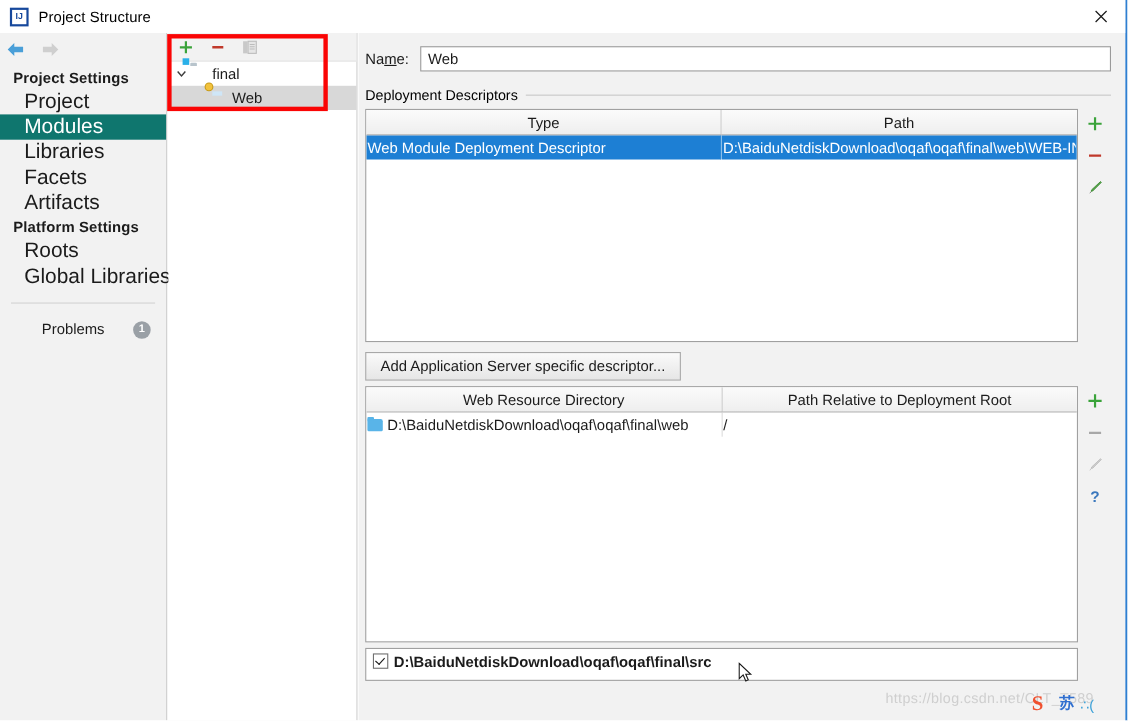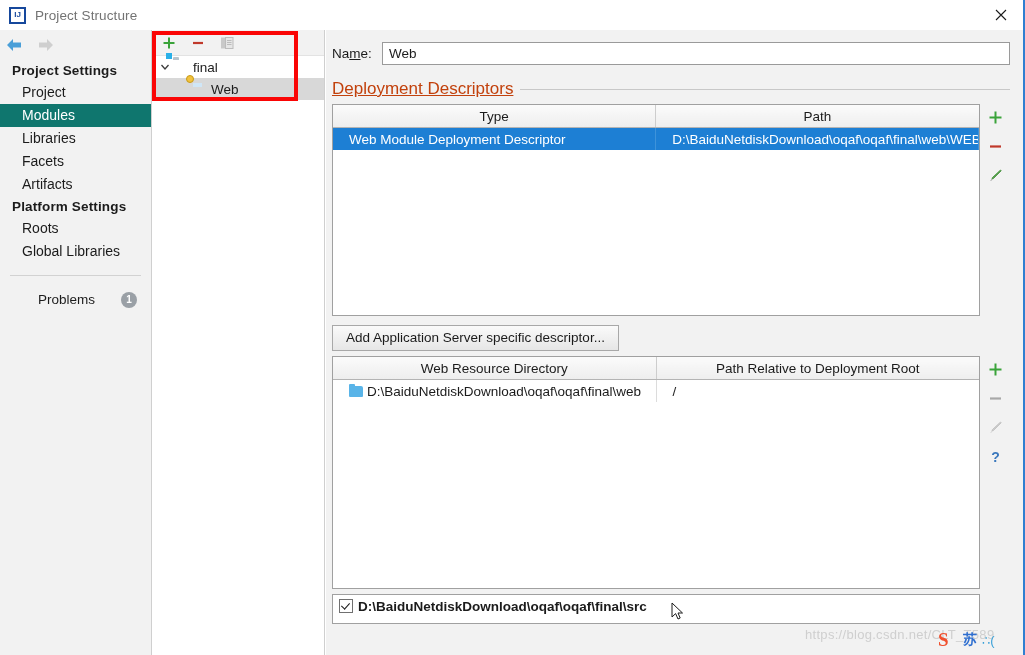--- a/index.html
+++ b/index.html
@@ -41,21 +41,21 @@
     content: "IJ";
     position: absolute; left: 0; right: 0; top: -1px;
     text-align: center;
     font-size: 8px; font-weight: bold;
     color: #16489c;
     font-family: "Liberation Sans", sans-serif;
     line-height: 13px;
   }
   .titlebar .title-text {
     font-size: 13.5px;
-    color: #737373;
+    color: #000000;
     letter-spacing: .1px;
   }
   .close-btn {
     position: absolute; right: 2px; top: 0;
     width: 44px; height: 29px;
     display: flex; align-items: center; justify-content: center;
     color: #1a1a1a;
     font-size: 15px;
     line-height: 1;
   }
@@ -78,21 +78,21 @@
   .navarrows svg { display: block; }
 
   .side-group {
     font-size: 13.5px;
     font-weight: bold;
     color: #1b1b1b;
     padding: 3px 0 3px 12px;
     letter-spacing: .15px;
   }
   .side-item {
-    font-size: 14px;
+    font-size: 19px;
     color: #1b1b1b;
     height: 23px;
     line-height: 23px;
     padding-left: 22px;
     white-space: nowrap;
   }
   .side-item.selected {
     background: #0f766e;
     color: #ffffff;
   }
@@ -232,23 +232,22 @@
     box-sizing: border-box;
     padding-left: 6px;
     font-size: 13.5px;
     color: #1b1b1b;
     font-family: "Liberation Sans", sans-serif;
   }
 
   .section-head {
     display: flex; align-items: center;
     margin: 13px 13px 0 6px;
-    font-size: 17px;
-    color: #c2410c;
-    text-decoration: underline;
+    font-size: 13px;
+    color: #000000;
   }
   .section-head .txt { padding-right: 7px; white-space: nowrap; }
   .section-head .line {
     flex: 1 1 auto; height: 1px; background: #c8c8c8;
   }
 
   .table-block {
     display: flex;
     margin: 5px 13px 0 6px;
   }
@@ -269,21 +268,21 @@
     border-bottom: 1px solid #b4b4b4;
     border-right: 1px solid #cdcdcd;
     font-weight: normal;
     height: 20px;
     color: #1b1b1b;
     font-size: 13.5px;
   }
   table.grid th:last-child { border-right: none; }
   table.grid td {
     height: 22px;
-    padding: 0 0 0 16px;
+    padding: 0 0 0 1px;
     border-right: 1px solid #dcdcdc;
     color: #1b1b1b;
     white-space: nowrap;
     overflow: hidden;
   }
   table.grid td:last-child { border-right: none; }
   table.grid tr.sel td {
     background: #1d7fd4;
     color: #ffffff;
     border-right: 1px solid #3e93da;

